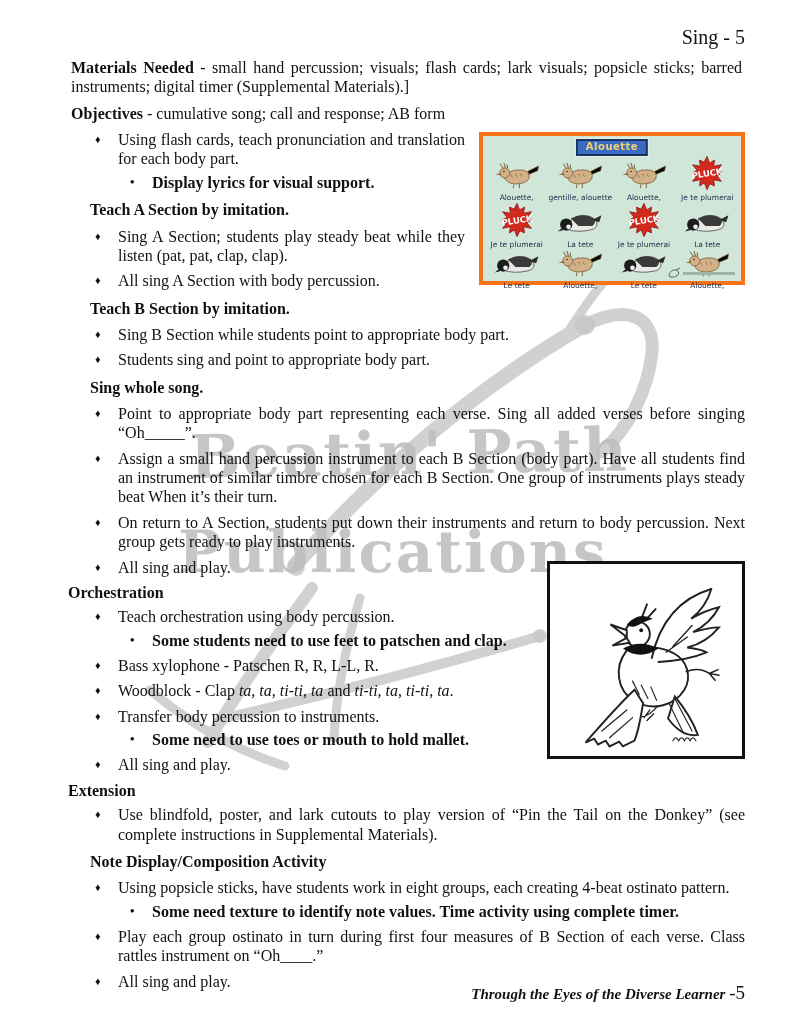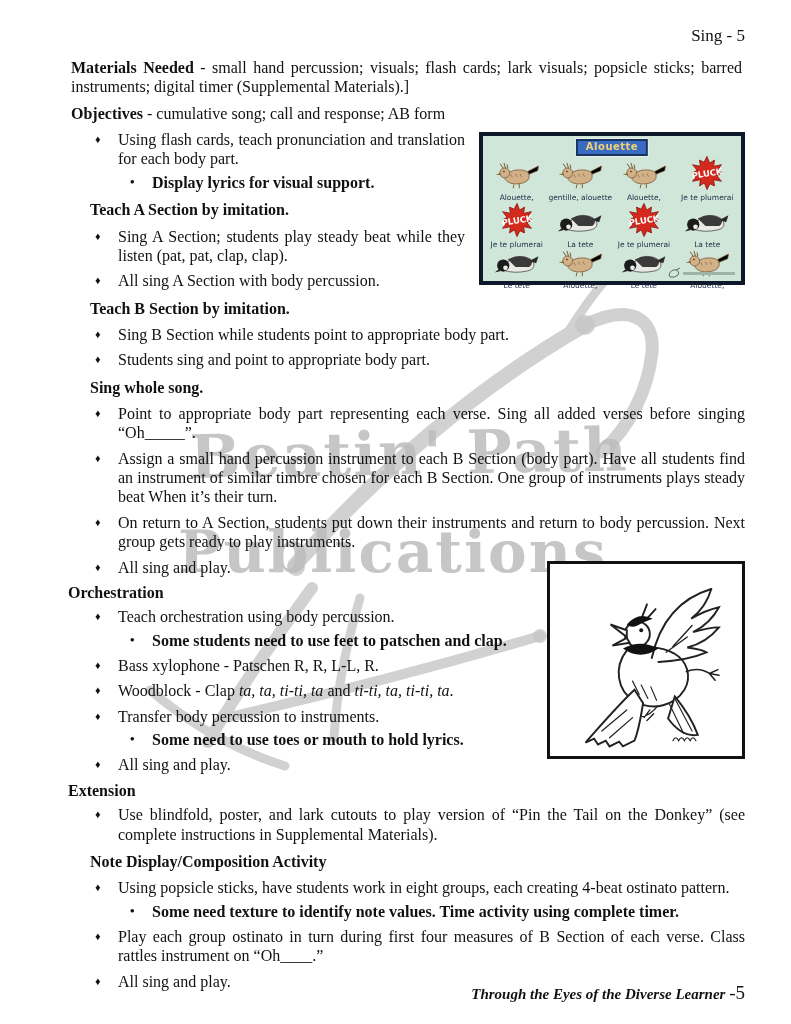--- a/index.html
+++ b/index.html
@@ -1,33 +1,33 @@
 <!DOCTYPE html>
 <html><head>
 <meta charset="utf-8">
 <style>
   html,body{margin:0;padding:0;background:#888;}
   .page{position:relative;width:791px;height:1024px;background:#ffffff;overflow:hidden;
         font-family:"Liberation Serif", serif;color:#111;}
-  .hdr{position:absolute;top:26px;right:46px;font-size:17px;z-index:3;}
+  .hdr{position:absolute;top:26px;right:46px;font-size:20px;z-index:3;}
   .ftr{position:absolute;bottom:20px;right:46px;font-size:15px;font-weight:bold;font-style:italic;z-index:3;}
   .ftr .num{font-style:normal;font-weight:normal;font-size:19px;}
   .wm{position:absolute;left:0;top:0;z-index:1;pointer-events:none;}
   .content{position:absolute;left:68px;top:58px;width:677px;z-index:2;font-size:16px;line-height:1.21;}
   .para{margin:0 3px 7px;text-align:justify;}
   .h1{font-weight:bold;margin:1px 0 5px;}
   .h2{font-weight:bold;margin:8px 0 7px;padding-left:22px;}
   .bullet{display:flex;margin:0 0 6px;}
   .bullet .glyph{flex:none;width:23px;margin-left:27px;font-size:11px;padding-top:3px;}
   .bullet .btext{flex:1;text-align:justify;}
   .sub{display:flex;margin:-2px 0 6px;font-weight:bold;}
   .sub .glyph{flex:none;width:22px;margin-left:62px;font-size:13px;padding-top:1px;}
   .b{font-weight:bold;} .i{font-style:italic;}
   
-  .flashcard{float:right;width:258px;height:145px;border:4px solid #0f172a;background:#cfe6d8;
+  .flashcard{float:right;width:258px;height:145px;border:4px solid #f97316;background:#cfe6d8;
              margin:2px 0 10px 14px;position:relative;}
   .fc-title{position:absolute;top:3px;left:50%;transform:translateX(-50%);background:#3a6bc2;
             border:2px solid #17335f;outline:1px solid #e8efe8;color:#f0d173;
             font-family:"DejaVu Sans",sans-serif;font-weight:bold;font-size:10px;
             padding:0 8px 1px;letter-spacing:.5px;z-index:2;}
   .fc-grid{position:absolute;left:2px;right:2px;top:20px;bottom:2px;display:grid;
            grid-template-columns:repeat(4,1fr);grid-template-rows:repeat(3,1fr);}
   .fc-cell{display:flex;flex-direction:column;align-items:center;justify-content:flex-end;padding-bottom:1px;}
   .fc-label{font-family:"DejaVu Sans",sans-serif;font-size:7.5px;font-weight:normal;color:#1d2b47;
             line-height:1;white-space:nowrap;}
@@ -289,21 +289,21 @@
       <div class="bullet">
         <span class="glyph">♦</span>
         <div class="btext"><span>Woodblock - Clap </span><span class="i">ta, ta, ti-ti, ta</span><span> and </span><span class="i">ti-ti, ta, ti-ti, ta</span><span>.</span></div>
       </div>
       <div class="bullet">
         <span class="glyph">♦</span>
         <div class="btext"><span>Transfer body percussion to instruments.</span></div>
       </div>
       <div class="sub">
         <span class="glyph">•</span>
-        <div class="btext"><span>Some need to use toes or mouth to hold lyrics.</span></div>
+        <div class="btext"><span>Some need to use toes or mouth to hold mallet.</span></div>
       </div>
       <div class="bullet">
         <span class="glyph">♦</span>
         <div class="btext"><span>All sing and play.</span></div>
       </div>
       <div class="h1"><span>Extension</span></div>
       <div class="bullet">
         <span class="glyph">♦</span>
         <div class="btext"><span>Use blindfold, poster, and lark cutouts to play version of “Pin the Tail on the Donkey” (see complete instructions in Supplemental Materials).</span></div>
       </div>

